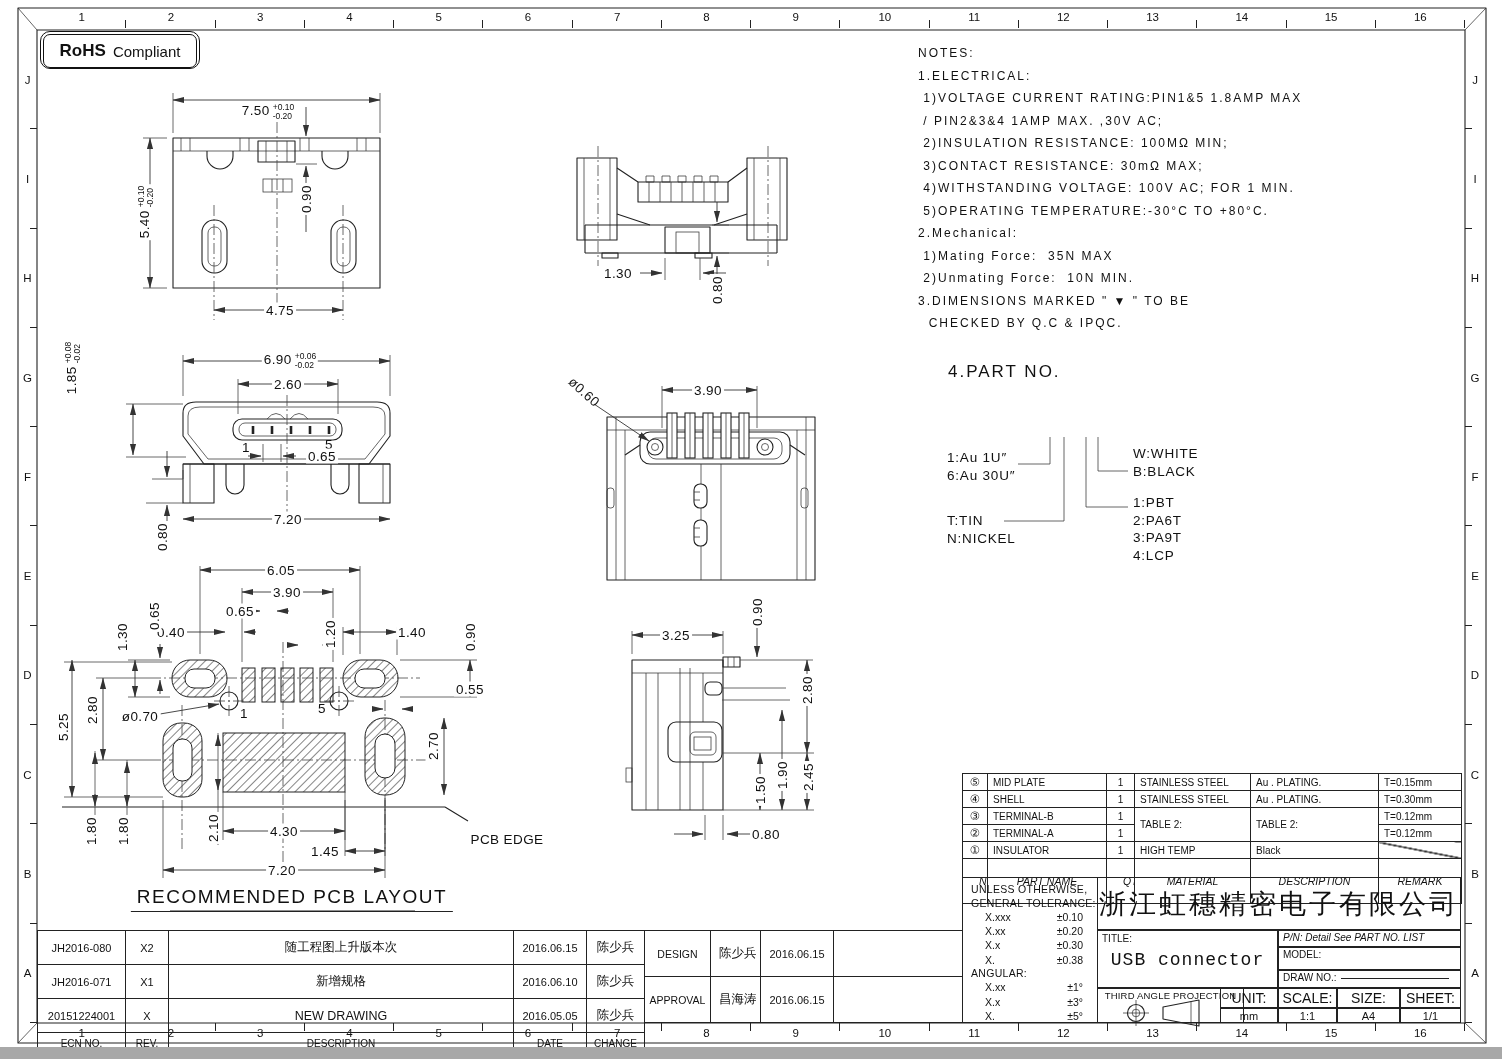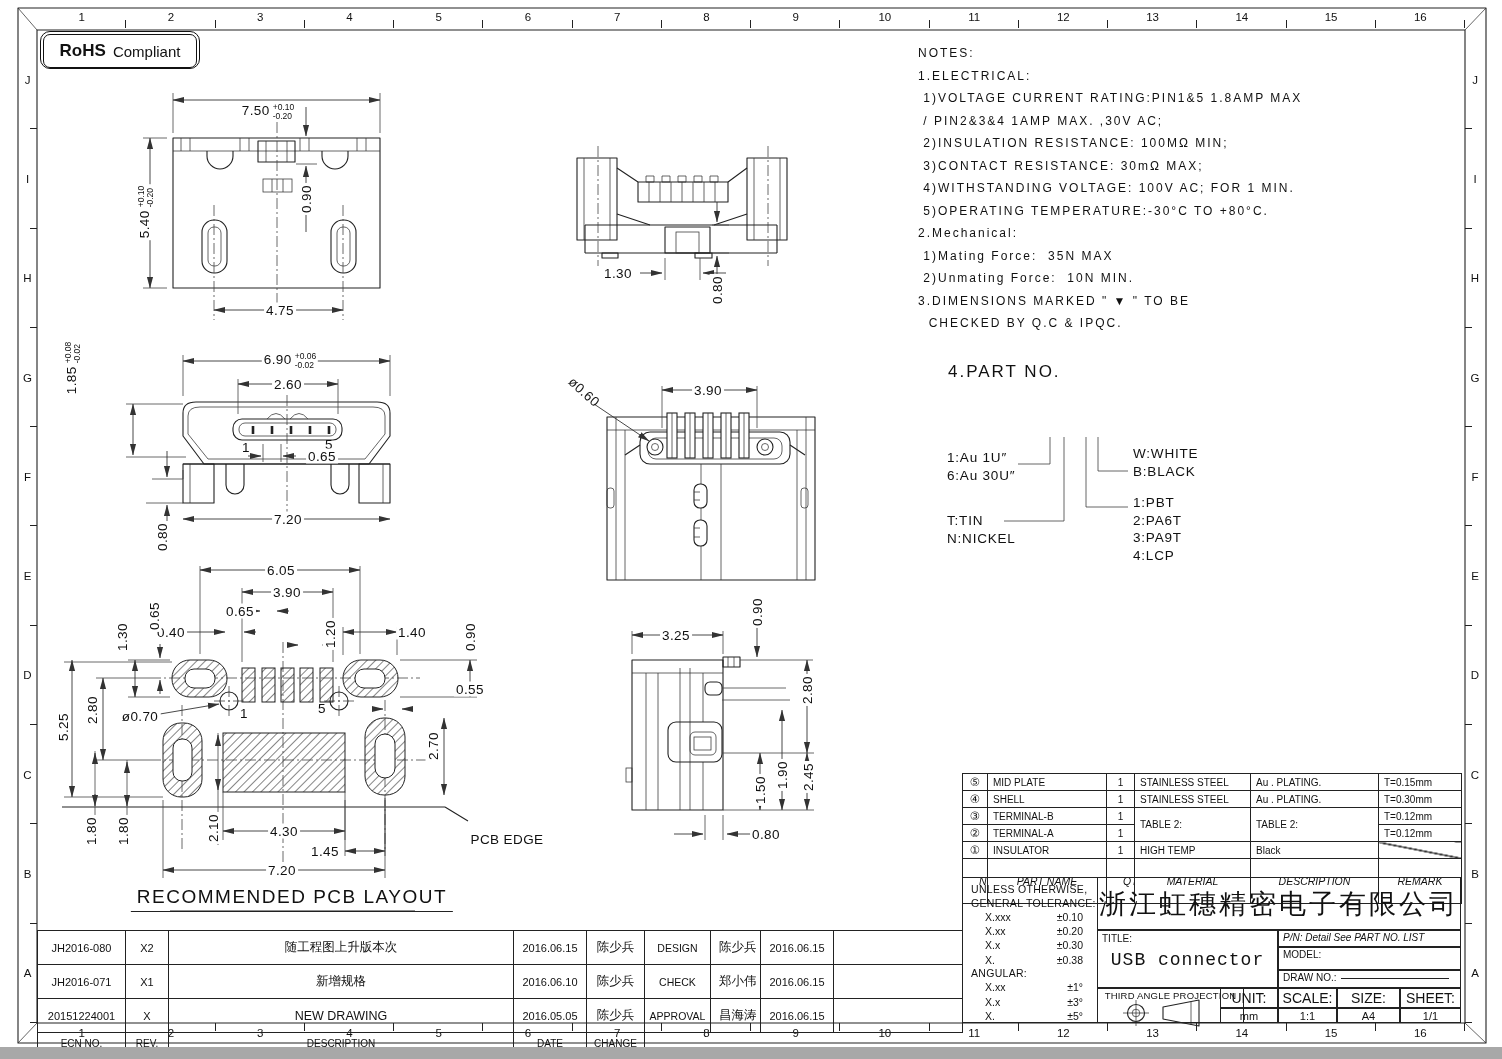--- a/index.html
+++ b/index.html
@@ -629,26 +629,20 @@
         </colgroup>
   <tbody>
 
       <tr style="height:31px">
         <td class="c">DESIGN</td>
             <td class="zh">陈少兵</td>
         <td class="dt">2016.06.15</td>
             <td></td>
       </tr>
 
-      <tr style="height:31px">
-        <td class="c">CHECK</td>
-            <td class="zh">郑小伟</td>
-        <td class="dt">2016.06.15</td>
-            <td></td>
-      </tr>
 
       <tr style="height:31px">
         <td class="c">APPROVAL</td>
             <td class="zh">昌海涛</td>
         <td class="dt">2016.06.15</td>
             <td></td>
       </tr>
     </tbody>
 </table>
 </div>

